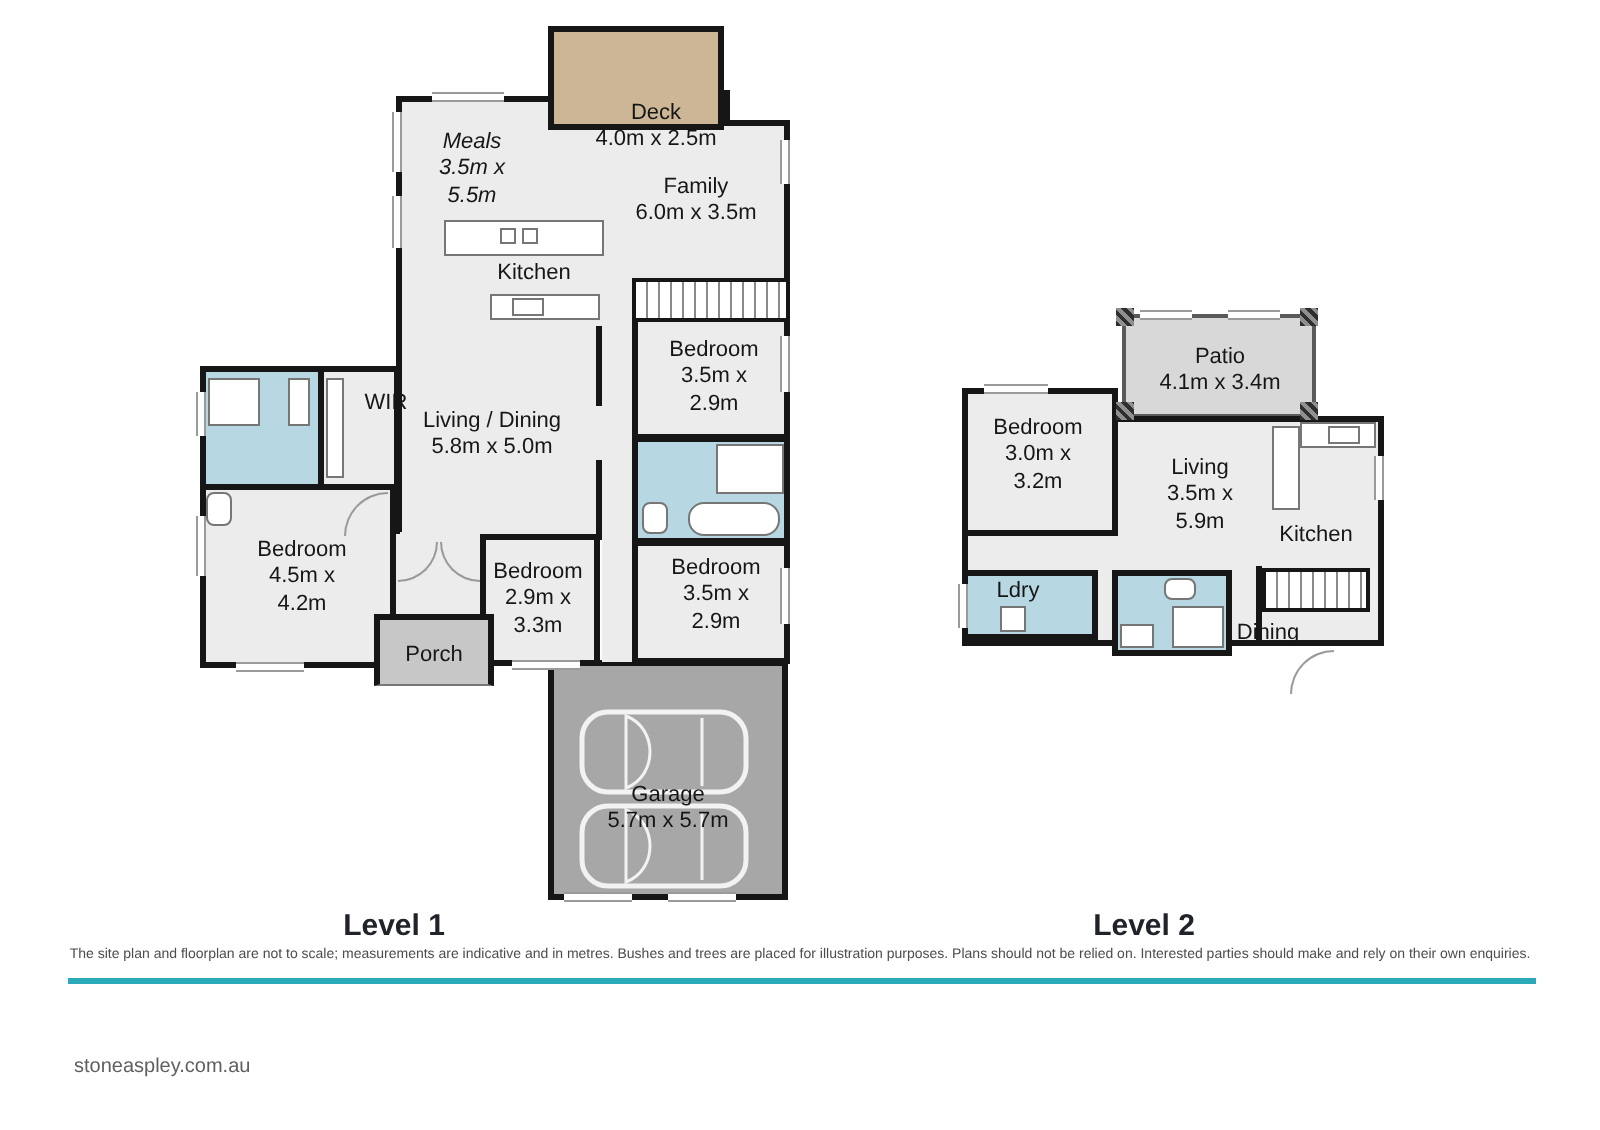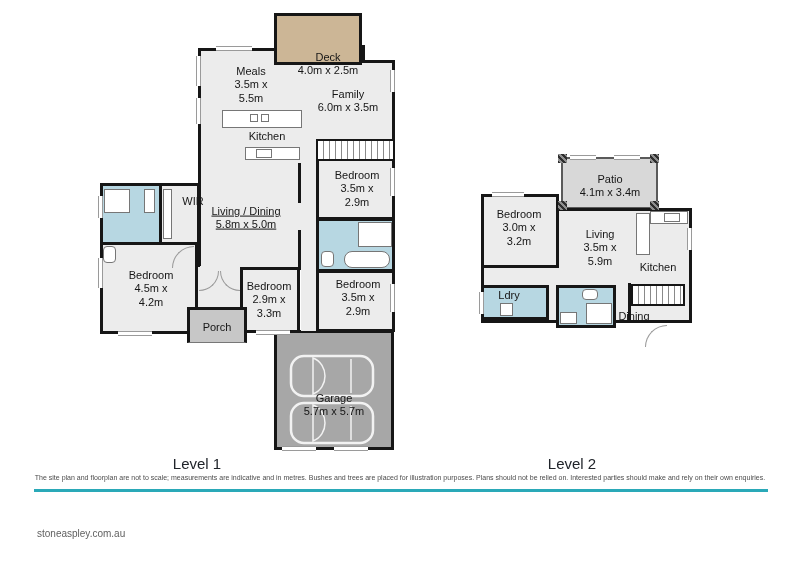--- a/index.html
+++ b/index.html
@@ -19,21 +19,21 @@
   .arc{position:absolute;box-sizing:border-box;z-index:18;}
   .arc-bl{border-left:1px solid #9a9a9a;border-bottom:1px solid #9a9a9a;border-radius:0 0 0 100%;}
   .arc-br{border-right:1px solid #9a9a9a;border-bottom:1px solid #9a9a9a;border-radius:0 0 100% 0;}
   .arc-tl{border-left:1px solid #9a9a9a;border-top:1px solid #9a9a9a;border-radius:100% 0 0 0;}
   .post{position:absolute;width:9px;height:9px;z-index:14;
         background:repeating-linear-gradient(45deg,#2e2e2e 0 2px,#8f8f8f 2px 4px);}
   .car{position:absolute;z-index:16;}
   .lbl{position:absolute;transform:translate(-50%,-50%);text-align:center;z-index:30;
        font-size:11px;line-height:1.22;color:#161616;}
   .lbl .nm,.lbl .dm{display:block;}
-  .lvl{position:absolute;transform:translate(-50%,-50%);font-size:15px;font-weight:normal;color:#20242a;z-index:30;}
+  .lvl{position:absolute;transform:translate(-50%,-50%);font-size:15px;font-weight:bold;color:#20242a;z-index:30;}
   .disc{position:absolute;left:20px;top:474px;width:760px;text-align:center;
         font-size:7px;color:#4c4c4c;z-index:30;}
   .rule{position:absolute;left:34px;top:489px;width:734px;height:3px;background:#2aa9b8;z-index:5;}
   .addr{position:absolute;left:37px;top:496px;font-size:18px;font-weight:600;color:#1d2531;z-index:30;}
   .site{position:absolute;left:37px;top:528px;font-size:10px;color:#5f5f5f;z-index:30;}
 </style>
 </head>
 <body>
 
 <div class="canvas">
@@ -102,35 +102,35 @@
   <div class="win-h" style="left:334px;top:446px;width:34px;"></div>
 
   <div class="arc arc-br" style="left:199px;top:271px;width:20px;height:20px;"></div>
   <div class="arc arc-bl" style="left:220px;top:271px;width:20px;height:20px;"></div>
   <div class="arc arc-tl" style="left:172px;top:246px;width:22px;height:22px;"></div>
 
   <div class="lbl" style="left:328px;top:40px;width:84px;margin-top:24px;">
     <span class="nm">Deck</span>
     <span class="dm">4.0m x 2.5m</span>
   </div>
-  <div class="lbl" style="left:251px;top:85px;width:48px;">
+  <div class="lbl" style="left:236px;top:85px;width:48px;font-style:italic;">
     <span class="nm">Meals</span>
     <span class="dm">3.5m x 5.5m</span>
   </div>
   <div class="lbl" style="left:348px;top:101px;width:90px;">
     <span class="nm">Family</span>
     <span class="dm">6.0m x 3.5m</span>
   </div>
   <div class="lbl" style="left:267px;top:137px;width:60px;">
     <span class="nm">Kitchen</span>
   </div>
   <div class="lbl" style="left:175px;top:202px;width:40px;padding-left:36px;">
     <span class="nm">WIR</span>
   </div>
-  <div class="lbl" style="left:246px;top:218px;width:72px;text-decoration:underline;">
+  <div class="lbl" style="left:246px;top:218px;width:72px;">
     <span class="nm">Living / Dining</span>
     <span class="dm">5.8m x 5.0m</span>
   </div>
   <div class="lbl" style="left:357px;top:189px;width:54px;">
     <span class="nm">Bedroom</span>
     <span class="dm">3.5m x 2.9m</span>
   </div>
   <div class="lbl" style="left:151px;top:289px;width:54px;">
     <span class="nm">Bedroom</span>
     <span class="dm">4.5m x 4.2m</span>

